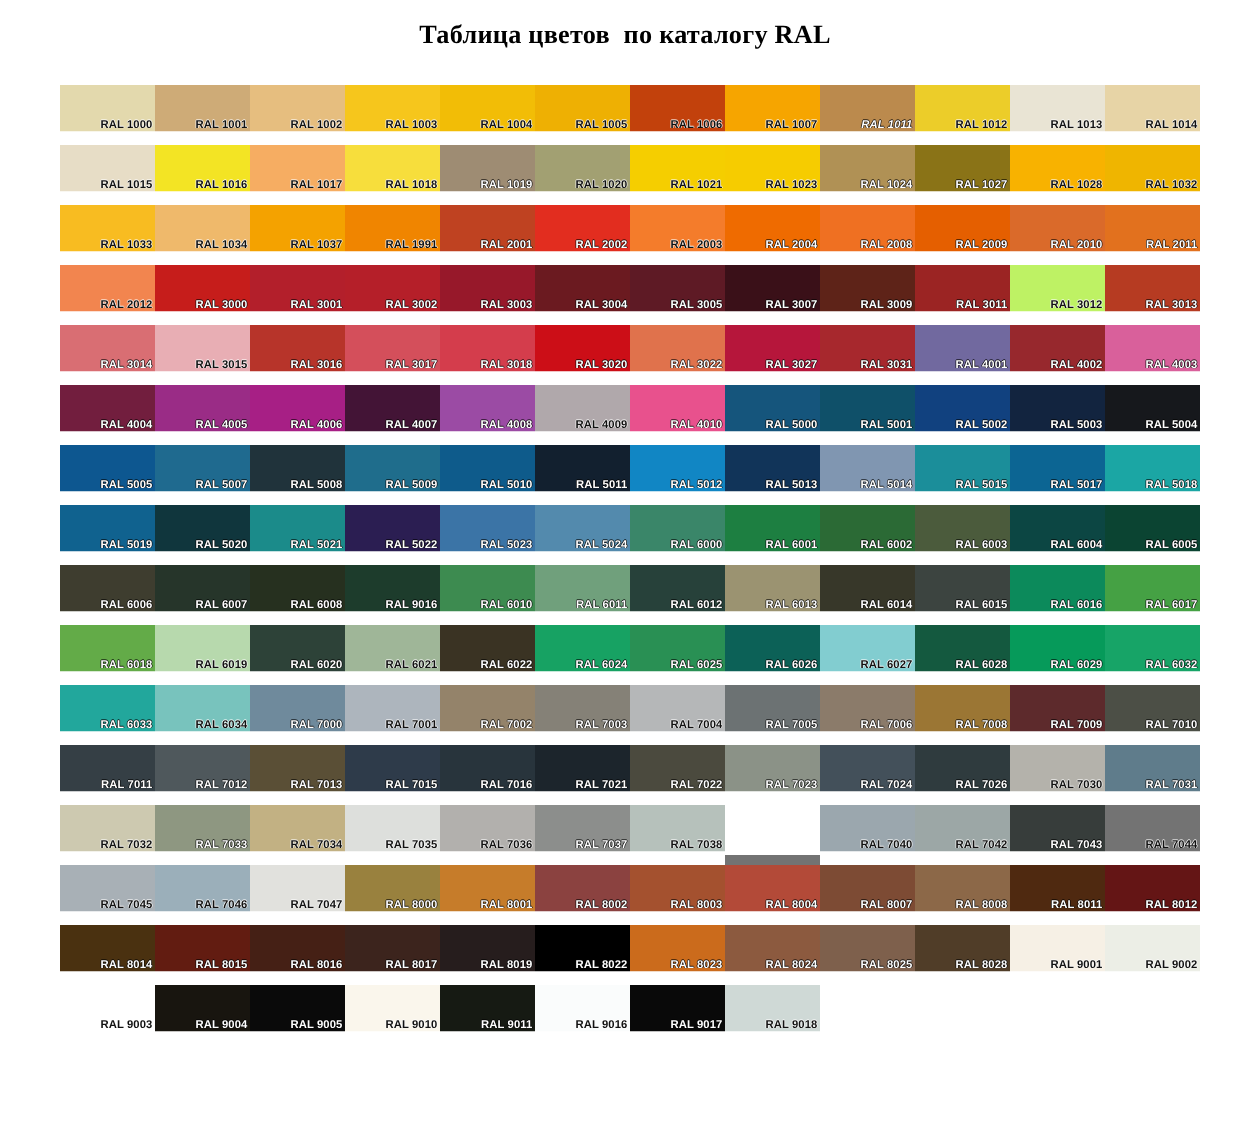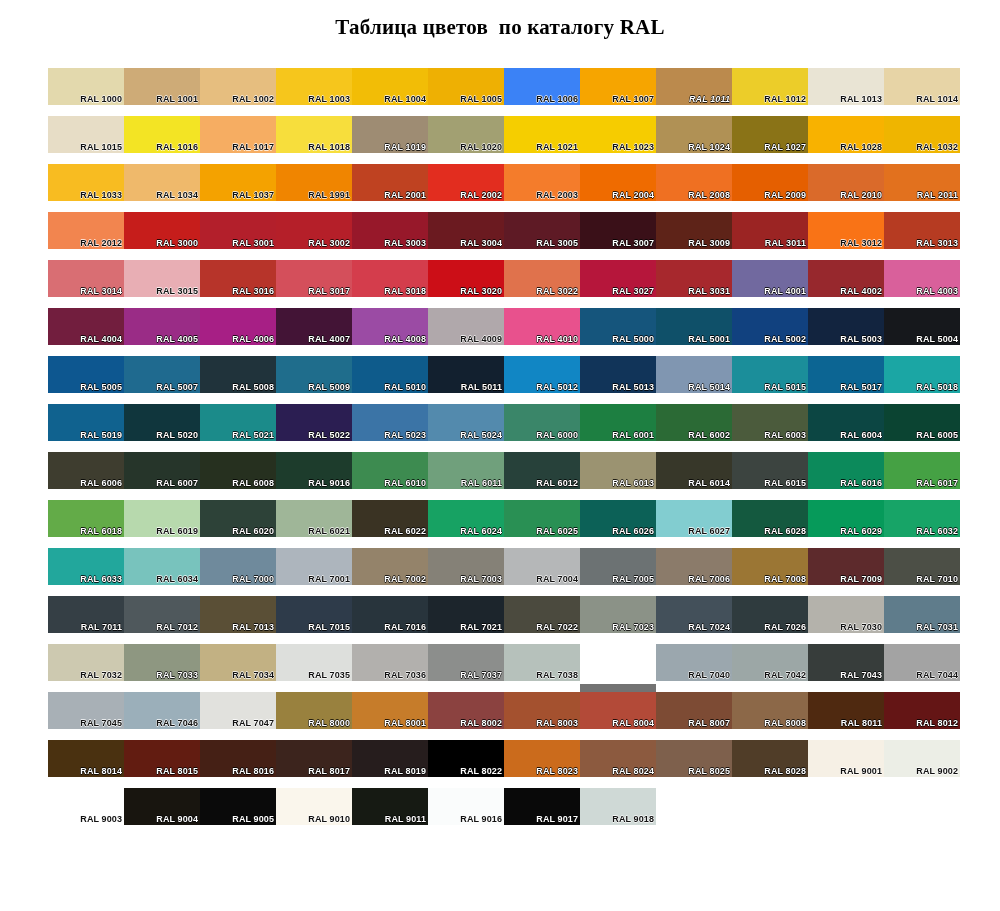--- a/index.html
+++ b/index.html
@@ -99,21 +99,21 @@
           </div></div><div class="cell"><div class="swatch" style="background: rgb(206, 171, 119);">
             <div class="lbl dark">RAL 1001</div>
           </div></div><div class="cell"><div class="swatch" style="background: rgb(230, 190, 127);">
             <div class="lbl dark">RAL 1002</div>
           </div></div><div class="cell"><div class="swatch" style="background: rgb(246, 198, 28);">
             <div class="lbl dark">RAL 1003</div>
           </div></div><div class="cell"><div class="swatch" style="background: rgb(242, 189, 6);">
             <div class="lbl dark">RAL 1004</div>
           </div></div><div class="cell"><div class="swatch" style="background: rgb(238, 176, 3);">
             <div class="lbl dark">RAL 1005</div>
-          </div></div><div class="cell"><div class="swatch" style="background: #3b82f6;">
+          </div></div><div class="cell"><div class="swatch" style="background: #c2410c;">
             <div class="lbl dark">RAL 1006</div>
           </div></div><div class="cell"><div class="swatch" style="background: rgb(246, 165, 0);">
             <div class="lbl dark">RAL 1007</div>
           </div></div><div class="cell"><div class="swatch" style="background: rgb(187, 138, 77); font-style: italic;">
             <div class="lbl light">RAL 1011</div>
           </div></div><div class="cell"><div class="swatch" style="background: rgb(236, 205, 41);">
             <div class="lbl dark">RAL 1012</div>
           </div></div><div class="cell"><div class="swatch" style="background: rgb(233, 228, 212);">
             <div class="lbl dark">RAL 1013</div>
           </div></div><div class="cell"><div class="swatch" style="background: rgb(231, 212, 166);">
@@ -182,21 +182,21 @@
           </div></div><div class="cell"><div class="swatch" style="background: rgb(107, 26, 32);">
             <div class="lbl light">RAL 3004</div>
           </div></div><div class="cell"><div class="swatch" style="background: rgb(94, 26, 37);">
             <div class="lbl light">RAL 3005</div>
           </div></div><div class="cell"><div class="swatch" style="background: rgb(58, 16, 24);">
             <div class="lbl light">RAL 3007</div>
           </div></div><div class="cell"><div class="swatch" style="background: rgb(94, 35, 24);">
             <div class="lbl light">RAL 3009</div>
           </div></div><div class="cell"><div class="swatch" style="background: rgb(155, 36, 35);">
             <div class="lbl light">RAL 3011</div>
-          </div></div><div class="cell"><div class="swatch" style="background: #f97316; padding-left: 32px;">
+          </div></div><div class="cell"><div class="swatch" style="background: #bef264; padding-left: 32px;">
             <div class="lbl dark">RAL 3012</div>
           </div></div><div class="cell"><div class="swatch" style="background: rgb(182, 59, 34);">
             <div class="lbl light">RAL 3013</div>
           </div></div></div>
       <div class="row"><div class="cell"><div class="swatch" style="background: rgb(217, 110, 115);">
             <div class="lbl light">RAL 3014</div>
           </div></div><div class="cell"><div class="swatch" style="background: rgb(232, 174, 180);">
             <div class="lbl dark">RAL 3015</div>
           </div></div><div class="cell"><div class="swatch" style="background: rgb(183, 52, 42);">
             <div class="lbl light">RAL 3016</div>
@@ -409,21 +409,21 @@
           </div></div><div class="cell"><div class="swatch" style="background: rgb(182, 193, 187);">
             <div class="lbl dark">RAL 7038</div>
           </div></div><div class="cell"><div class="swatch" style="background: #737373; margin-top: 40px;">
             <div class="lbl light">RAL 7039</div>
           </div></div><div class="cell"><div class="swatch" style="background: rgb(155, 167, 174);">
             <div class="lbl dark">RAL 7040</div>
           </div></div><div class="cell"><div class="swatch" style="background: rgb(156, 167, 166);">
             <div class="lbl dark">RAL 7042</div>
           </div></div><div class="cell"><div class="swatch" style="background: rgb(55, 61, 59);">
             <div class="lbl light">RAL 7043</div>
-          </div></div><div class="cell"><div class="swatch" style="background: #a3a3a3; padding-left: 40px;">
+          </div></div><div class="cell"><div class="swatch" style="background: #737373; padding-left: 40px;">
             <div class="lbl dark">RAL 7044</div>
           </div></div></div>
       <div class="row"><div class="cell"><div class="swatch" style="background: rgb(168, 176, 182);">
             <div class="lbl dark">RAL 7045</div>
           </div></div><div class="cell"><div class="swatch" style="background: rgb(155, 175, 186);">
             <div class="lbl dark">RAL 7046</div>
           </div></div><div class="cell"><div class="swatch" style="background: rgb(225, 225, 221);">
             <div class="lbl dark">RAL 7047</div>
           </div></div><div class="cell"><div class="swatch" style="background: rgb(153, 129, 62);">
             <div class="lbl light">RAL 8000</div>

